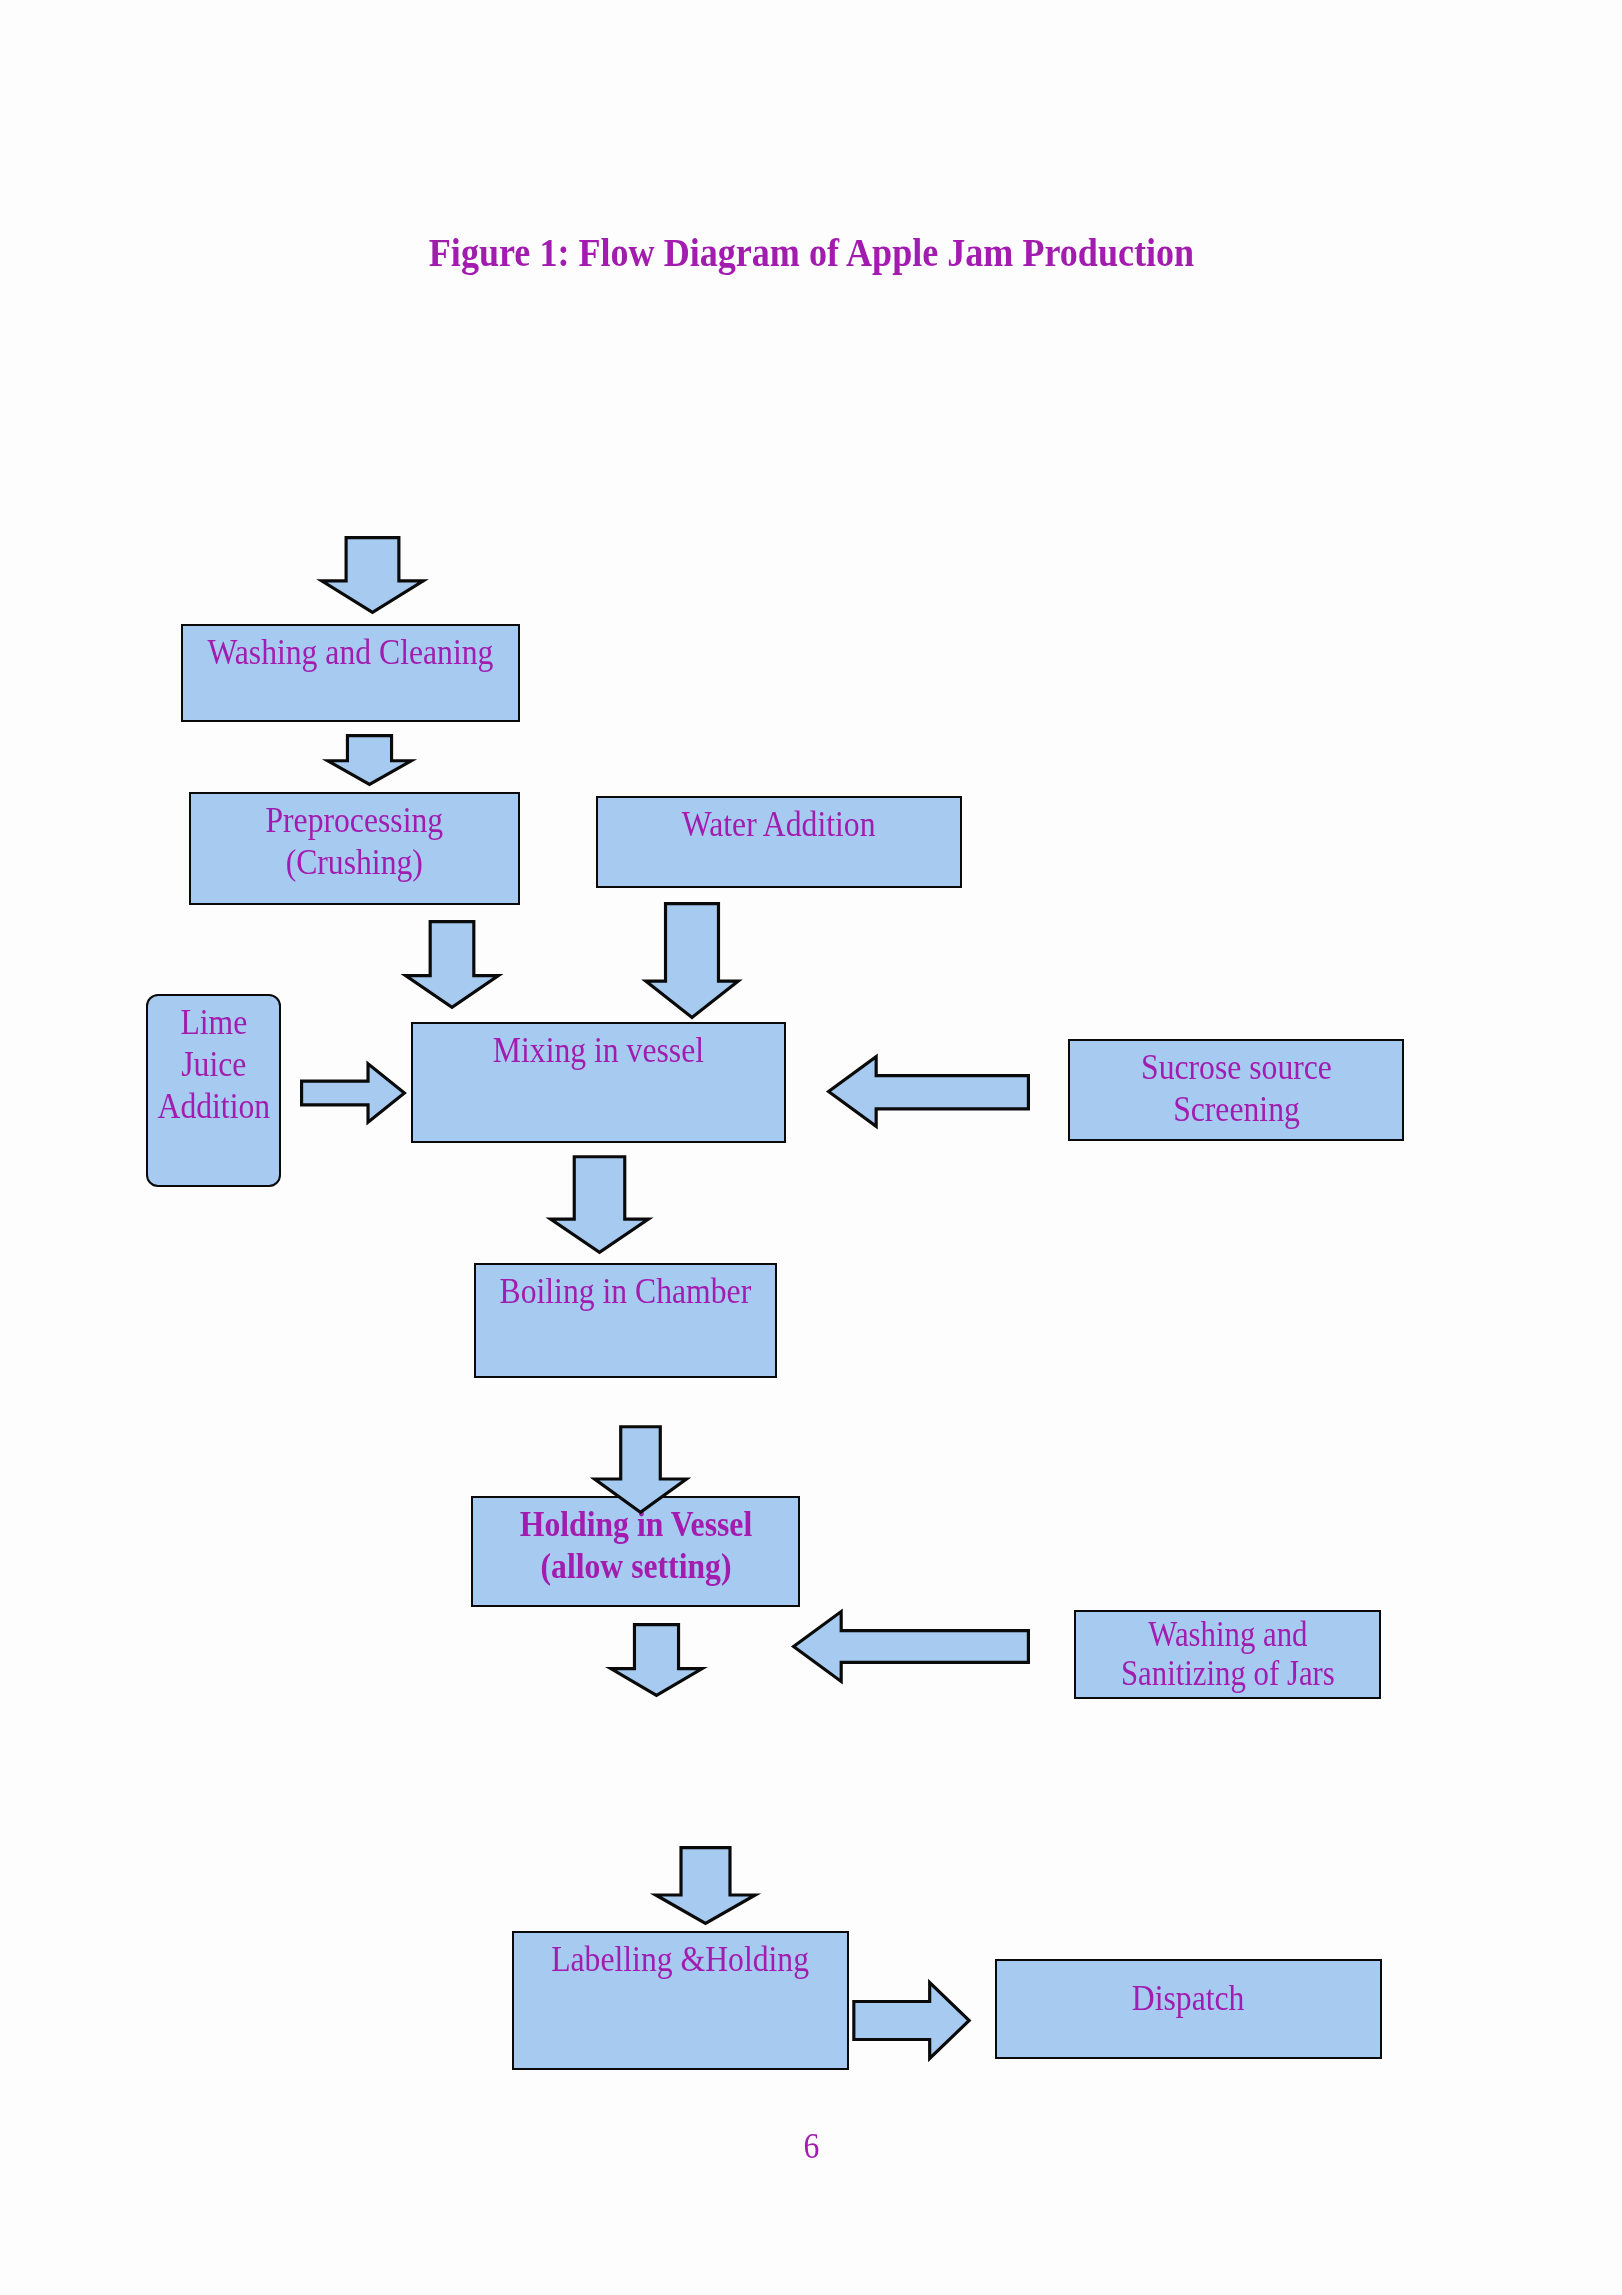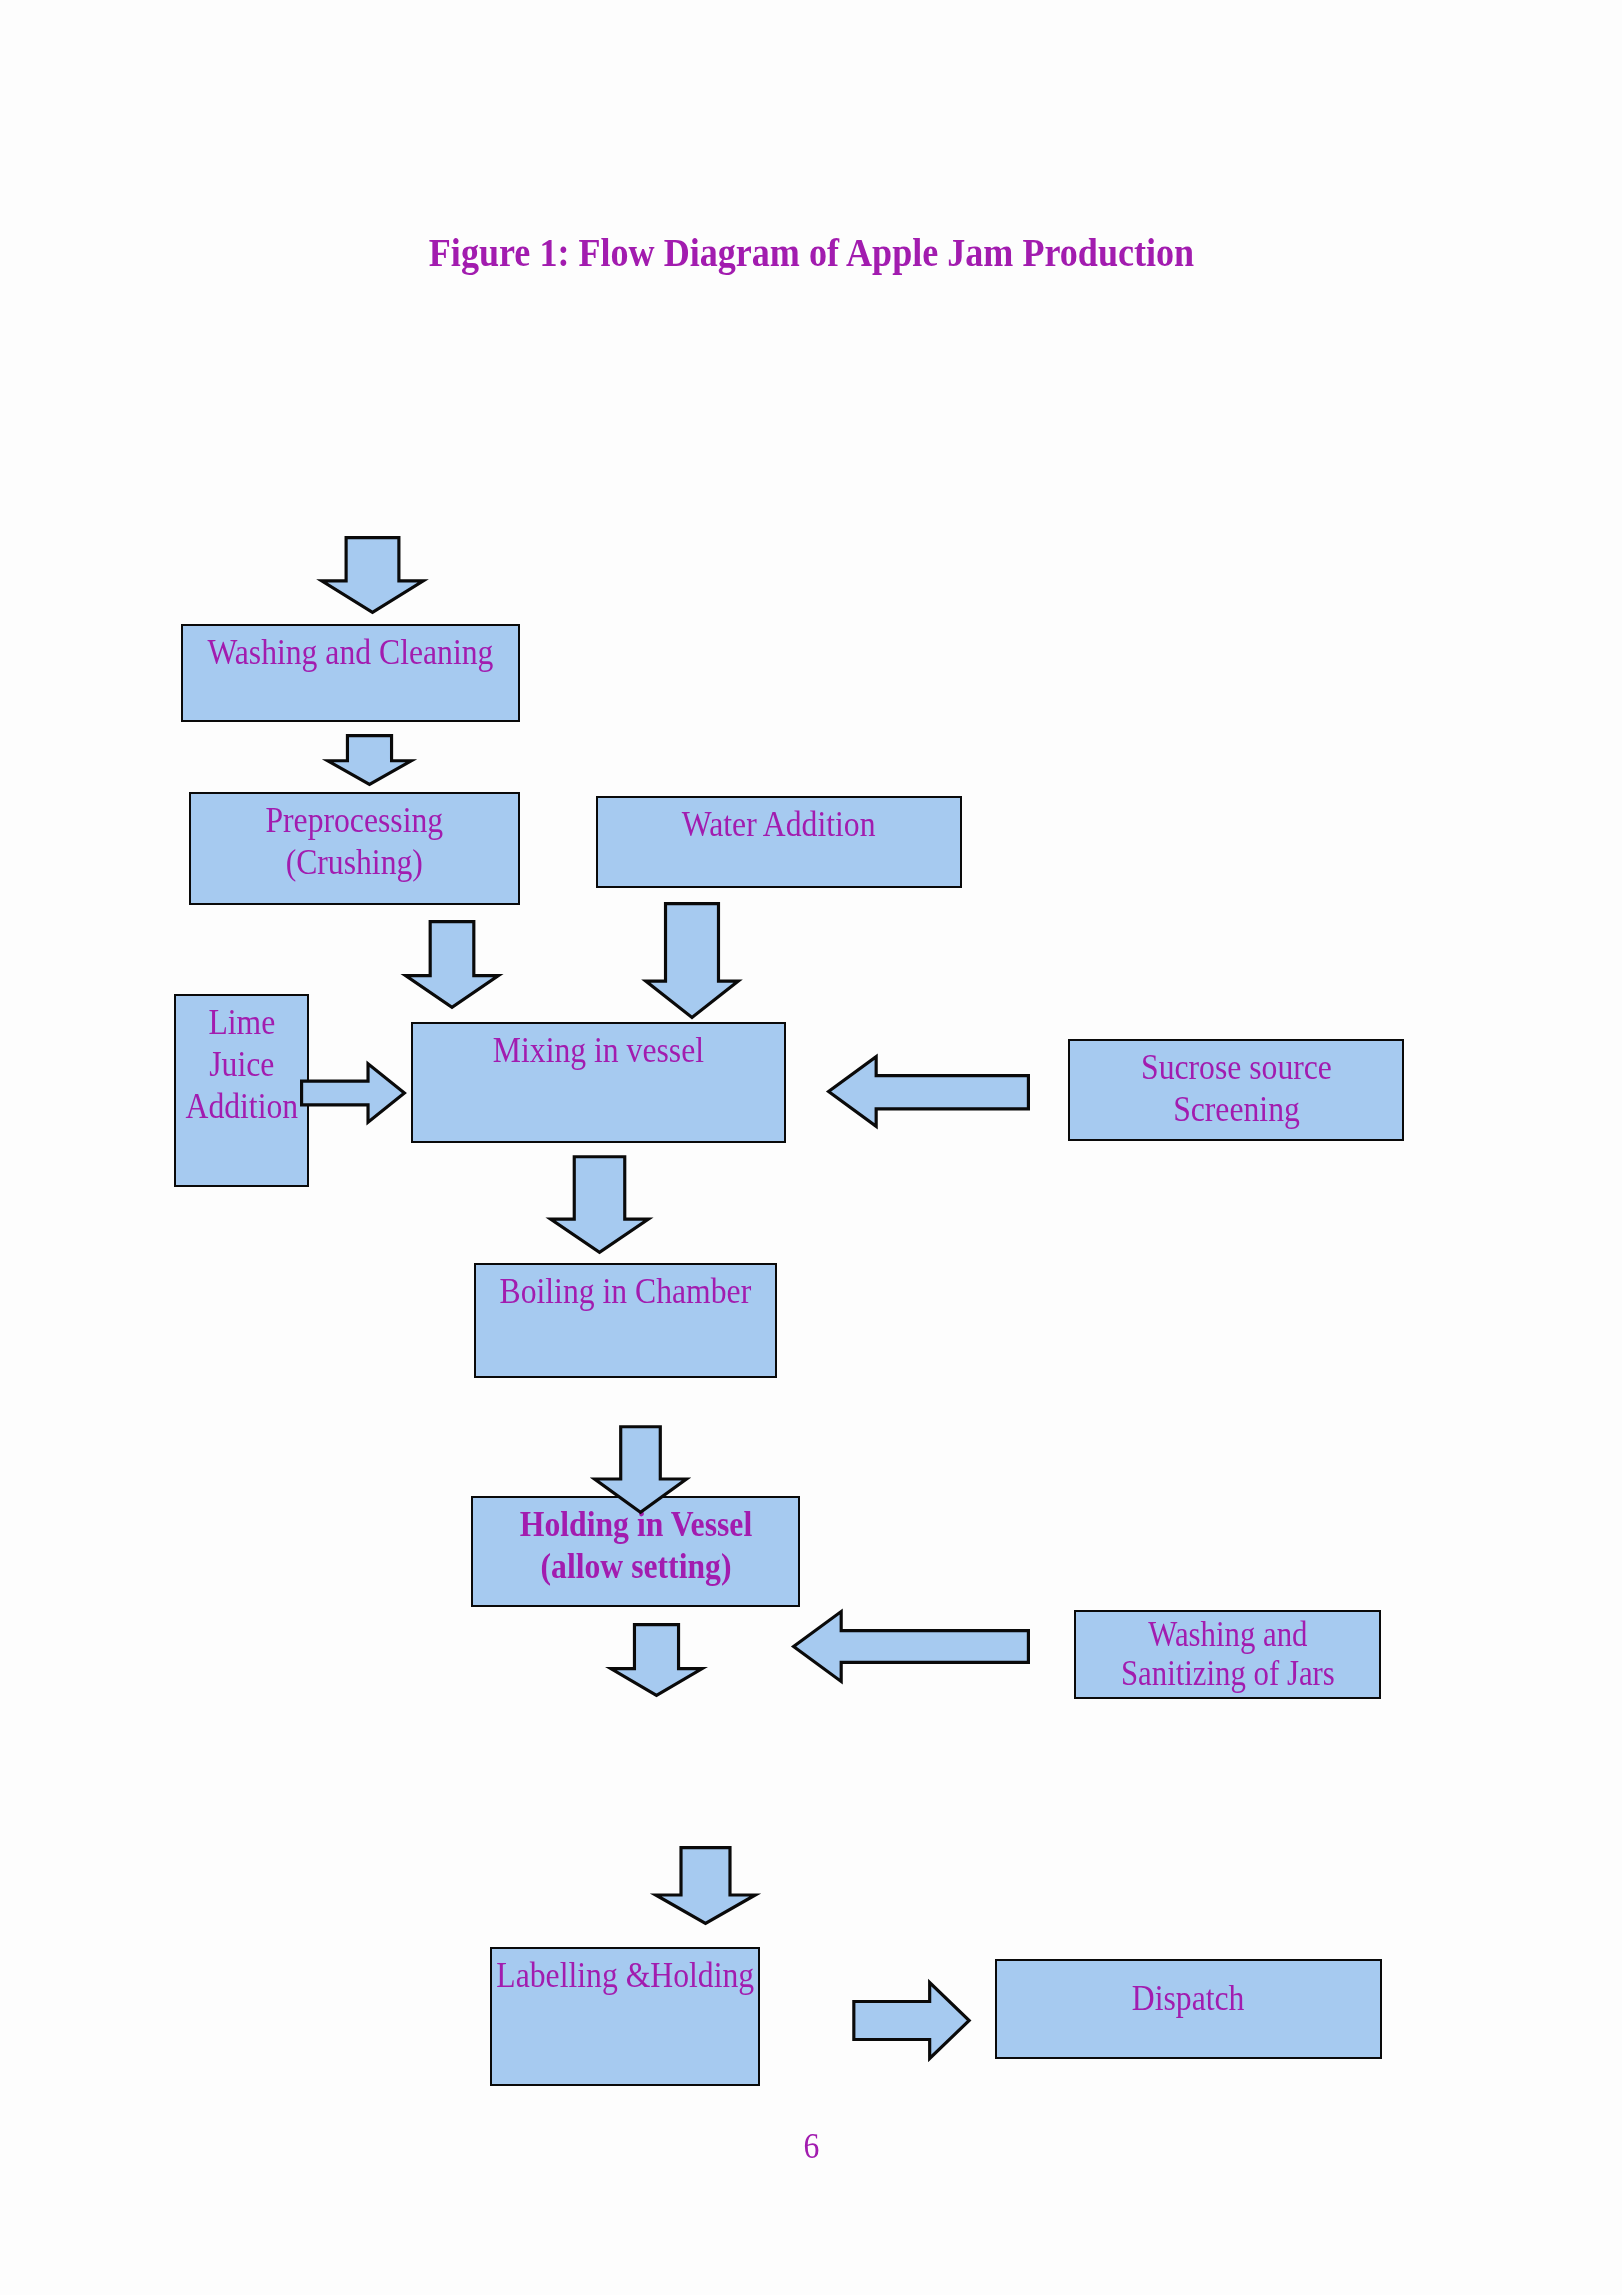--- a/index.html
+++ b/index.html
@@ -83,21 +83,21 @@
 
   <div class="node" style="left:189px; top:792px; width:331px; height:113px;">
     <div class="node-label">Preprocessing
 (Crushing)</div>
   </div>
 
   <div class="node" style="left:596px; top:796px; width:366px; height:92px;">
     <div class="node-label">Water Addition</div>
   </div>
 
-  <div class="node" style="left:174px; top:994px; width:135px; height:193px;">
+  <div class="node" style="left:146px; top:994px; width:135px; height:193px;border-radius:12px;">
     <div class="node-label">Lime
 Juice
 Addition</div>
   </div>
 
   <div class="node" style="left:411px; top:1022px; width:375px; height:121px;">
     <div class="node-label">Mixing in vessel</div>
   </div>
 
   <div class="node" style="left:1068px; top:1039px; width:336px; height:102px;">
@@ -113,21 +113,21 @@
     <div class="node-label">Holding in Vessel
 (allow setting)</div>
   </div>
 
   <div class="node" style="left:1074px; top:1610px; width:307px; height:89px;">
     <div class="node-label" style="font-size:35px; line-height:1.12; top:3.2px;">Washing and
 Sanitizing of Jars</div>
   </div>
 
 
-  <div class="node" style="left:490px; top:1931px; width:270px; height:139px;margin-top:16px;">
+  <div class="node" style="left:512px; top:1931px; width:337px; height:139px;">
     <div class="node-label">Labelling &amp;Holding</div>
   </div>
 
   <div class="node" style="left:995px; top:1959px; width:387px; height:100px;">
     <div class="node-label pad-lg">Dispatch</div>
   </div>
 
   <svg class="arrow" style="left:320px; top:536px;" width="105" height="78" viewBox="0 0 133 99">
     <polygon points="33,2 100,2 100,57 131,57 66.5,97 2,57 33,57"></polygon>
   </svg>

